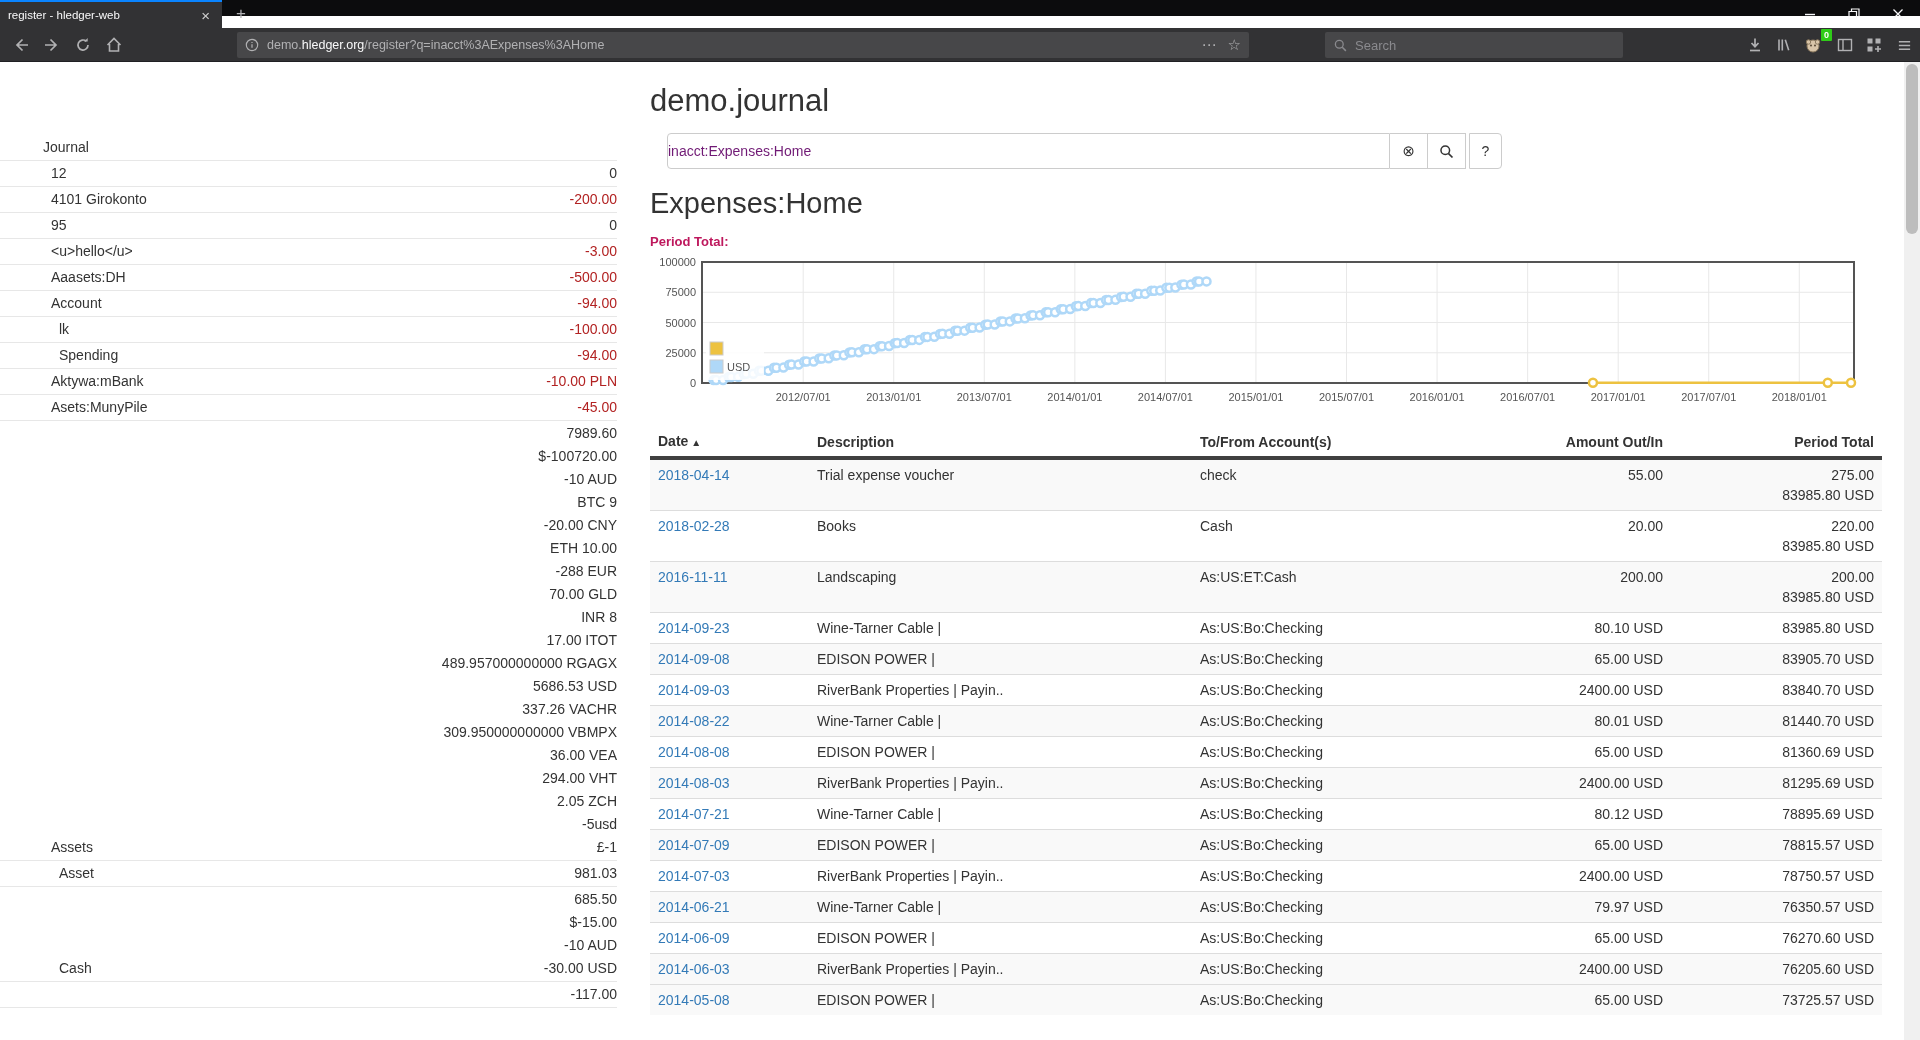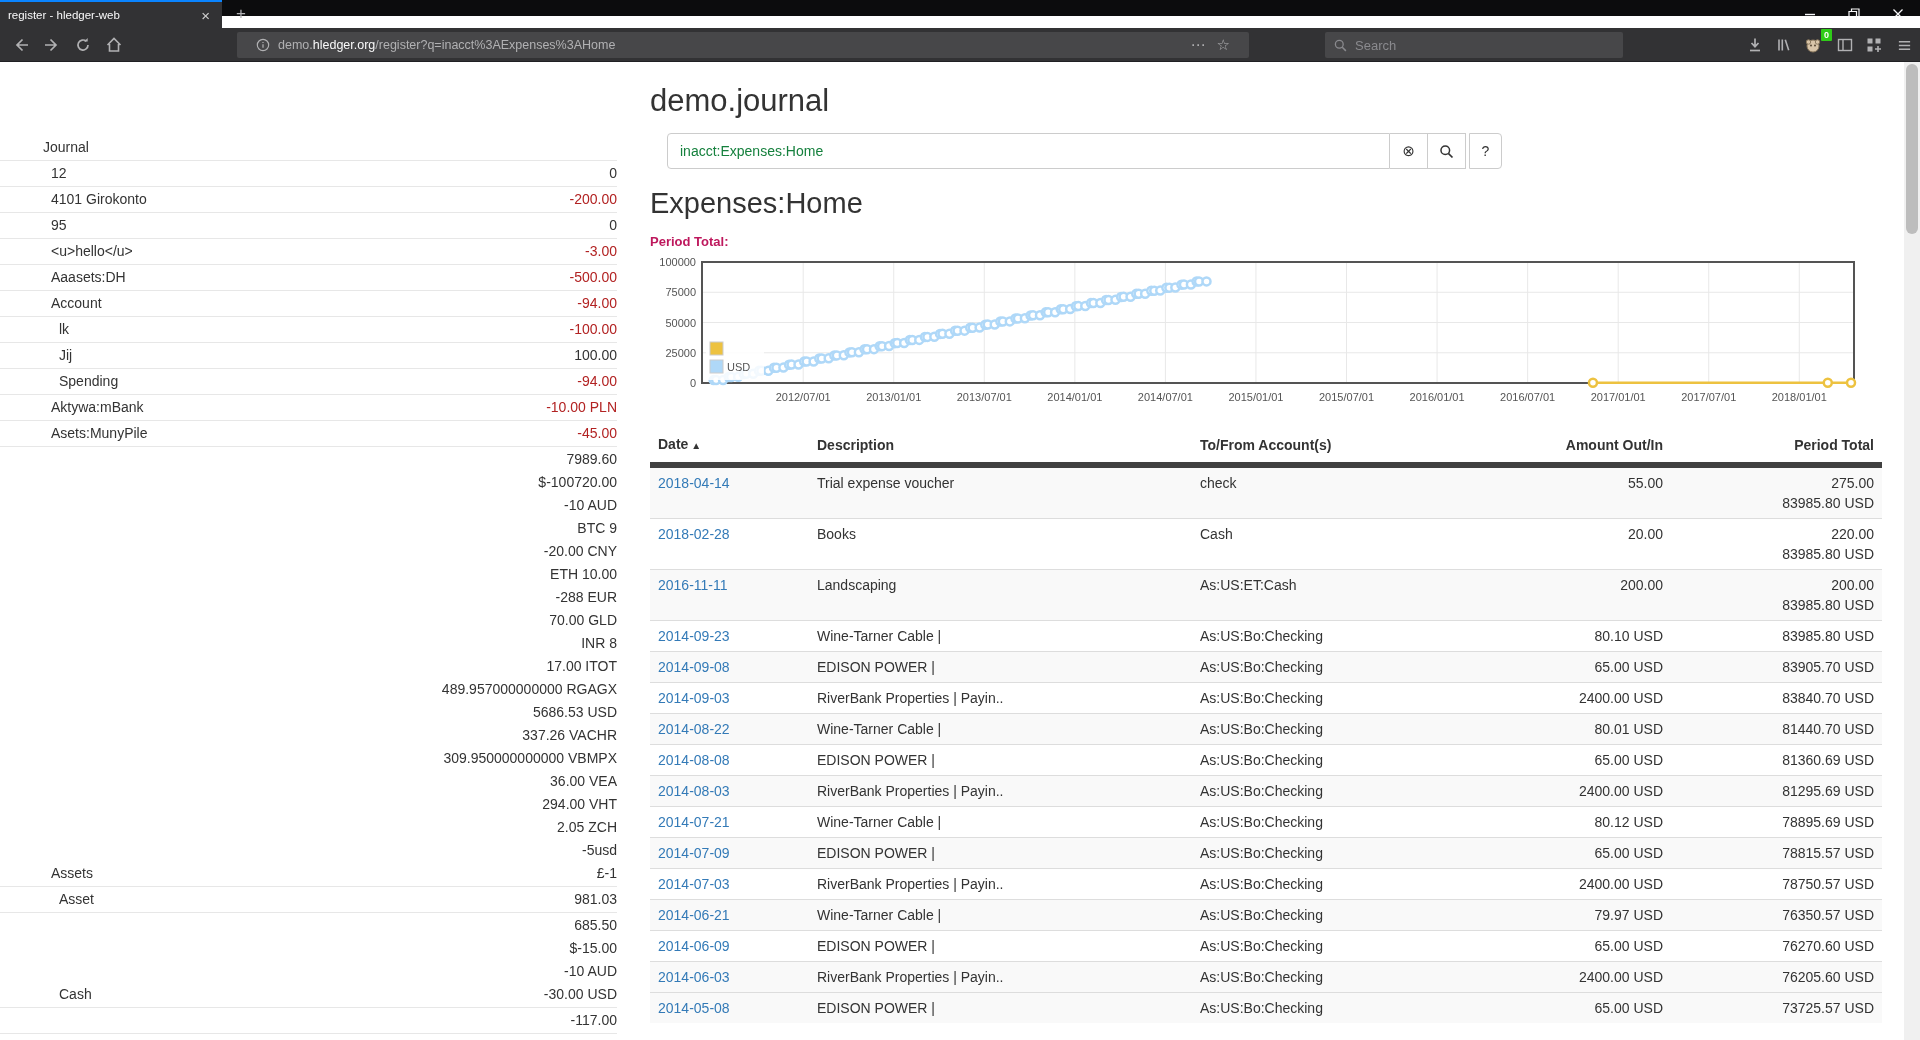--- a/index.html
+++ b/index.html
@@ -9,21 +9,21 @@
   .tab{position:absolute;left:0;top:0;width:222px;height:28px;background:#323234;box-sizing:border-box;
     border-top:2px solid #0a84ff;display:flex;align-items:center;padding:0 8px;color:#f9f9fa;font-size:11.5px;}
   .tab .tab-title{flex:1;white-space:nowrap;overflow:hidden;}
   .tab .tab-close{color:#d0d0d0;font-size:15px;padding:0 4px;cursor:default;}
   .newtab{position:absolute;left:228px;top:0;height:28px;width:26px;color:#b1b1b3;font-size:17px;
     display:flex;align-items:center;justify-content:center;}
   .wctrl{position:absolute;top:0;height:28px;width:44px;display:flex;align-items:center;justify-content:center;color:#f9f9fa;}
   .navbar{position:absolute;top:28px;left:0;width:1920px;height:34px;background:#323234;border-bottom:1px solid #202023;box-sizing:border-box;}
   .navbtn{position:absolute;top:3px;width:28px;height:28px;display:flex;align-items:center;justify-content:center;color:#b1b1b3;}
   .urlbar{position:absolute;left:237px;top:4px;width:1012px;height:26px;background:#474749;border-radius:2px;
-    display:flex;align-items:center;color:#b1b1b3;font-size:12.5px;padding:0 19px;box-sizing:border-box;}
+    display:flex;align-items:center;color:#b1b1b3;font-size:12.5px;padding:0 8px;box-sizing:border-box;}
   .urlbar .domain{color:#f9f9fa;}
   .urlbar .url-text{flex:1;white-space:nowrap;overflow:hidden;margin-left:8px;}
   .urlbar .page-actions{font-size:15px;letter-spacing:1px;margin-right:10px;color:#b1b1b3;}
   .urlbar .star{font-size:15px;color:#b1b1b3;}
   .searchbar{position:absolute;left:1325px;top:4px;width:298px;height:26px;background:#474749;border-radius:2px;
     display:flex;align-items:center;color:#8a8a8e;font-size:13px;padding:0 9px;box-sizing:border-box;gap:8px;}
   .tb-ico{position:absolute;top:5px;width:26px;height:24px;display:flex;align-items:center;justify-content:center;color:#b1b1b3;}
   .badge{position:absolute;top:-4px;right:-6px;background:#2fcc18;color:#fff;font-size:9px;font-weight:bold;
     padding:1px 3px;border-radius:1px;}
   
@@ -37,30 +37,30 @@
   .srow.dj{padding-left:43px;}
   .srow.d1{padding-left:51px;}
   .srow.d2{padding-left:59px;}
   .sbal{text-align:right;}
   .neg{color:#b22222;}
   
   .main{position:absolute;left:650px;top:0;width:1232px;}
   h1.pagetitle{margin:21px 0 0 0;font-size:31px;font-weight:500;color:#333;line-height:36px;}
   .queryform{margin:14px 0 0 17px;display:flex;align-items:stretch;height:36px;}
   .queryform input{width:723px;height:36px;box-sizing:border-box;border:1px solid #ccc;border-radius:4px 0 0 4px;
-    padding:6px 12px;font-size:14px;color:#15803d;font-family:inherit;outline:none;}
+    padding:6px 0;font-size:14px;color:#701a75;font-family:inherit;outline:none;}
   .qbtn{width:38px;height:36px;box-sizing:border-box;border:1px solid #ccc;border-left:none;background:#fff;
     display:flex;align-items:center;justify-content:center;color:#333;font-size:15px;cursor:pointer;padding:0;}
   .qbtn.help{margin-left:3px;border-left:1px solid #ccc;border-radius:0 4px 4px 0;width:33px;font-size:14px;}
   h2.acct-heading{margin:18px 0 0 0;font-size:29px;font-weight:500;color:#333;line-height:33px;}
   .chart-label{margin:14px 0 0 0;font-size:13px;font-weight:bold;color:#be185d;}
   .chart-wrap{margin-top:5px;}
   
   table.register{width:1232px;border-collapse:collapse;font-size:14px;color:#333;margin-top:18px;table-layout:fixed;}
-  table.register th{text-align:left;font-weight:bold;padding:5px 8px;border-bottom:6px solid #404040;line-height:23px;}
+  table.register th{text-align:left;font-weight:bold;padding:5px 8px;border-bottom:4px solid #404040;line-height:16px;}
   table.register td{padding:5px 8px;border-top:1px solid #ddd;vertical-align:top;line-height:20px;}
   table.register tr.striped td{background:#f9f9f9;}
   table.register th.num,table.register td.num{text-align:right;}
   table.register a{color:#337ab7;text-decoration:none;}
   .caret-up{font-size:10px;margin-left:3px;}
   svg text{font-size:11px;fill:#545454;}
 </style>
 </head>
 <body>
 
@@ -210,26 +210,20 @@
         <div class="srow d1">
           <span>Account</span>
           <span class="sbal neg">
             <div>-94.00</div>
           </span>
         </div>
         <div class="srow d2">
           <span>lk</span>
           <span class="sbal neg">
             <div>-100.00</div>
-          </span>
-        </div>
-        <div class="srow d2">
-          <span>Jij</span>
-          <span class="sbal">
-            <div>100.00</div>
           </span>
         </div>
         <div class="srow d2">
           <span>Spending</span>
           <span class="sbal neg">
             <div>-94.00</div>
           </span>
         </div>
         <div class="srow d1">
           <span>Aktywa:mBank</span>

